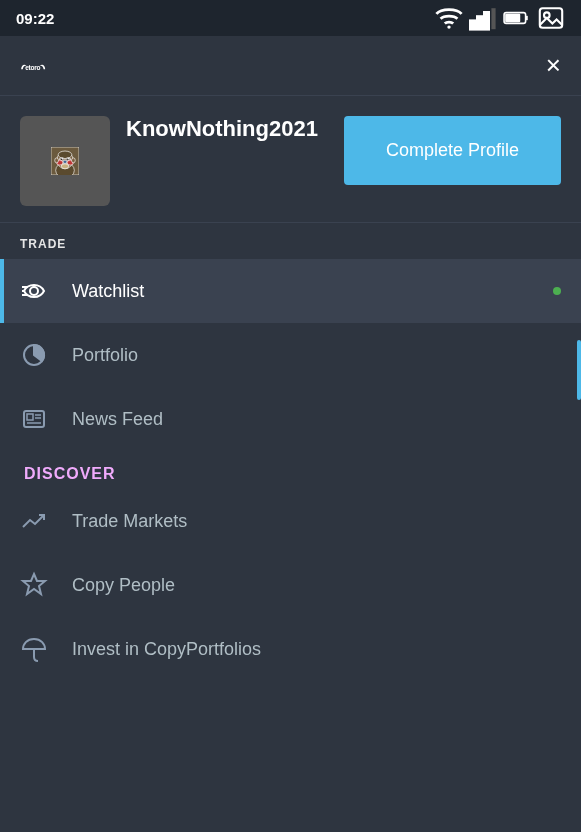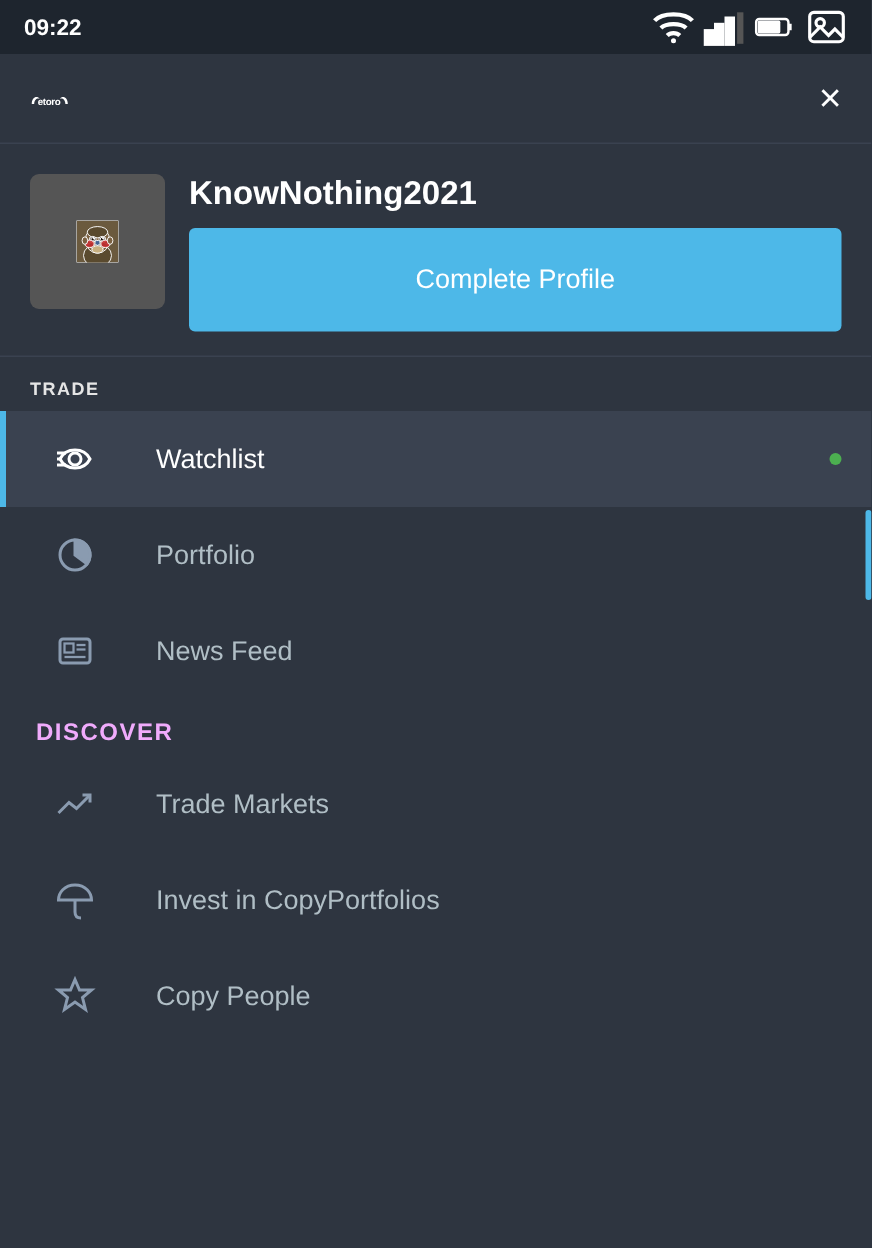--- a/index.html
+++ b/index.html
@@ -74,22 +74,22 @@
       overflow: hidden;
       flex-shrink: 0;
       background: #555;
       display: flex;
       align-items: center;
       justify-content: center;
     }
     .profile-info {
       flex: 1;
       display: flex;
-      flex-direction: column;
-      gap: 10px;
+      flex-direction: row;
+      gap: 26px;
     }
     .username {
       font-size: 22px;
       font-weight: bold;
       color: #fff;
     }
     .complete-profile-btn {
       background: #4db8e8;
       color: #fff;
       border: none;
@@ -131,22 +131,22 @@
       font-size: 10px;
     }
 
     
     .nav-section {
       background: #2e3540;
     }
     .nav-item {
       display: flex;
       align-items: center;
-      gap: 36px;
-      padding: 14px 28px;
+      gap: 20px;
+      padding: 14px 12px;
       cursor: pointer;
       position: relative;
       border-left: 4px solid transparent;
     }
     .nav-item.active {
       background: #3a4250;
       border-left: 4px solid #4db8e8;
     }
     .nav-icon {
       width: 36px;
@@ -373,32 +373,32 @@
         <polyline points="19,8 24,8 24,13" stroke="#8a9bb0" stroke-width="2" fill="none"></polyline>
       </svg>
     </div>
     <span class="nav-label">Trade Markets</span>
   </div>
 
   <div class="nav-item">
     <div class="nav-icon">
       <svg viewBox="0 0 28 28">
 
+        <polygon points="14,3 17,10 25,10 19,15 21,23 14,18 7,23 9,15 3,10 11,10" stroke="#8a9bb0" stroke-width="2" fill="none"></polygon>
+      </svg>
+    </div>
+    <span class="nav-label">Copy People</span>
+  </div>
+
+  <div class="nav-item">
+    <div class="nav-icon">
+      <svg viewBox="0 0 28 28">
+
         <path d="M14 4 C7 4 3 9 3 14 L25 14 C25 9 21 4 14 4Z" stroke="#8a9bb0" stroke-width="2" fill="none"></path>
         <line x1="14" y1="14" x2="14" y2="22" stroke="#8a9bb0" stroke-width="2"></line>
         <path d="M14 22 Q14 26 18 26" stroke="#8a9bb0" stroke-width="2" fill="none"></path>
       </svg>
     </div>
     <span class="nav-label">Invest in CopyPortfolios</span>
   </div>
-
-  <div class="nav-item">
-    <div class="nav-icon">
-      <svg viewBox="0 0 28 28">
-
-        <polygon points="14,3 17,10 25,10 19,15 21,23 14,18 7,23 9,15 3,10 11,10" stroke="#8a9bb0" stroke-width="2" fill="none"></polygon>
-      </svg>
-    </div>
-    <span class="nav-label">Copy People</span>
-  </div>
 </div>
 
 <div class="scrollbar-indicator"></div>
 
 </body></html>

